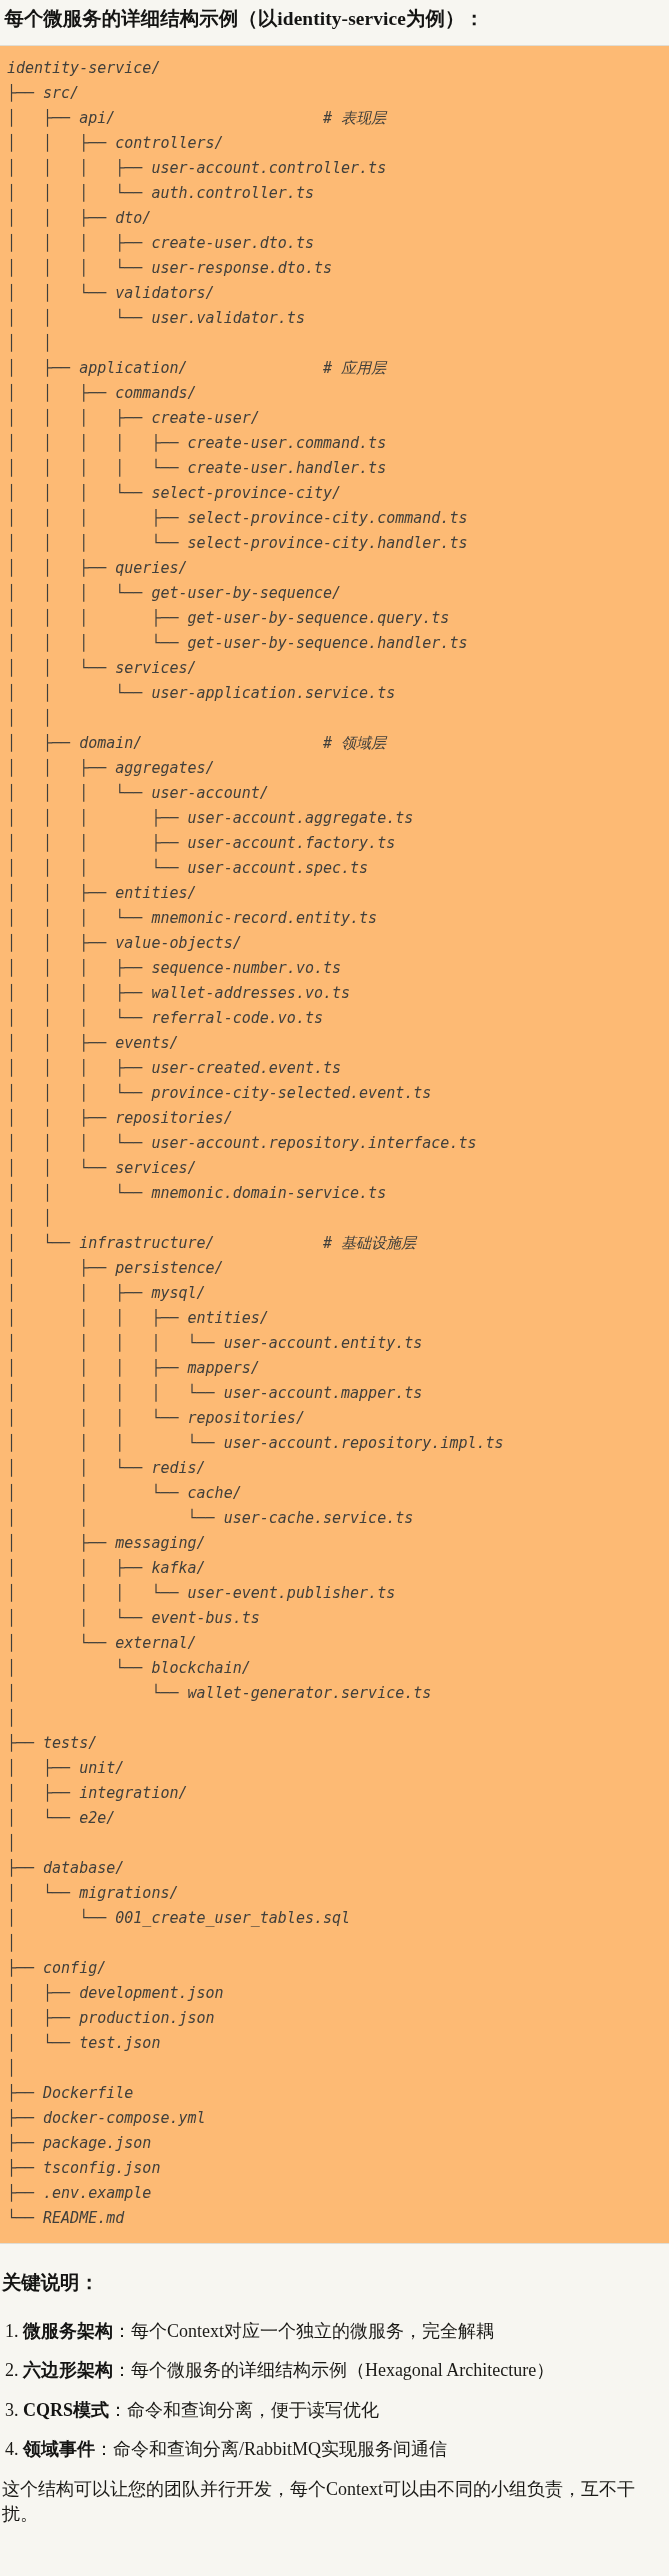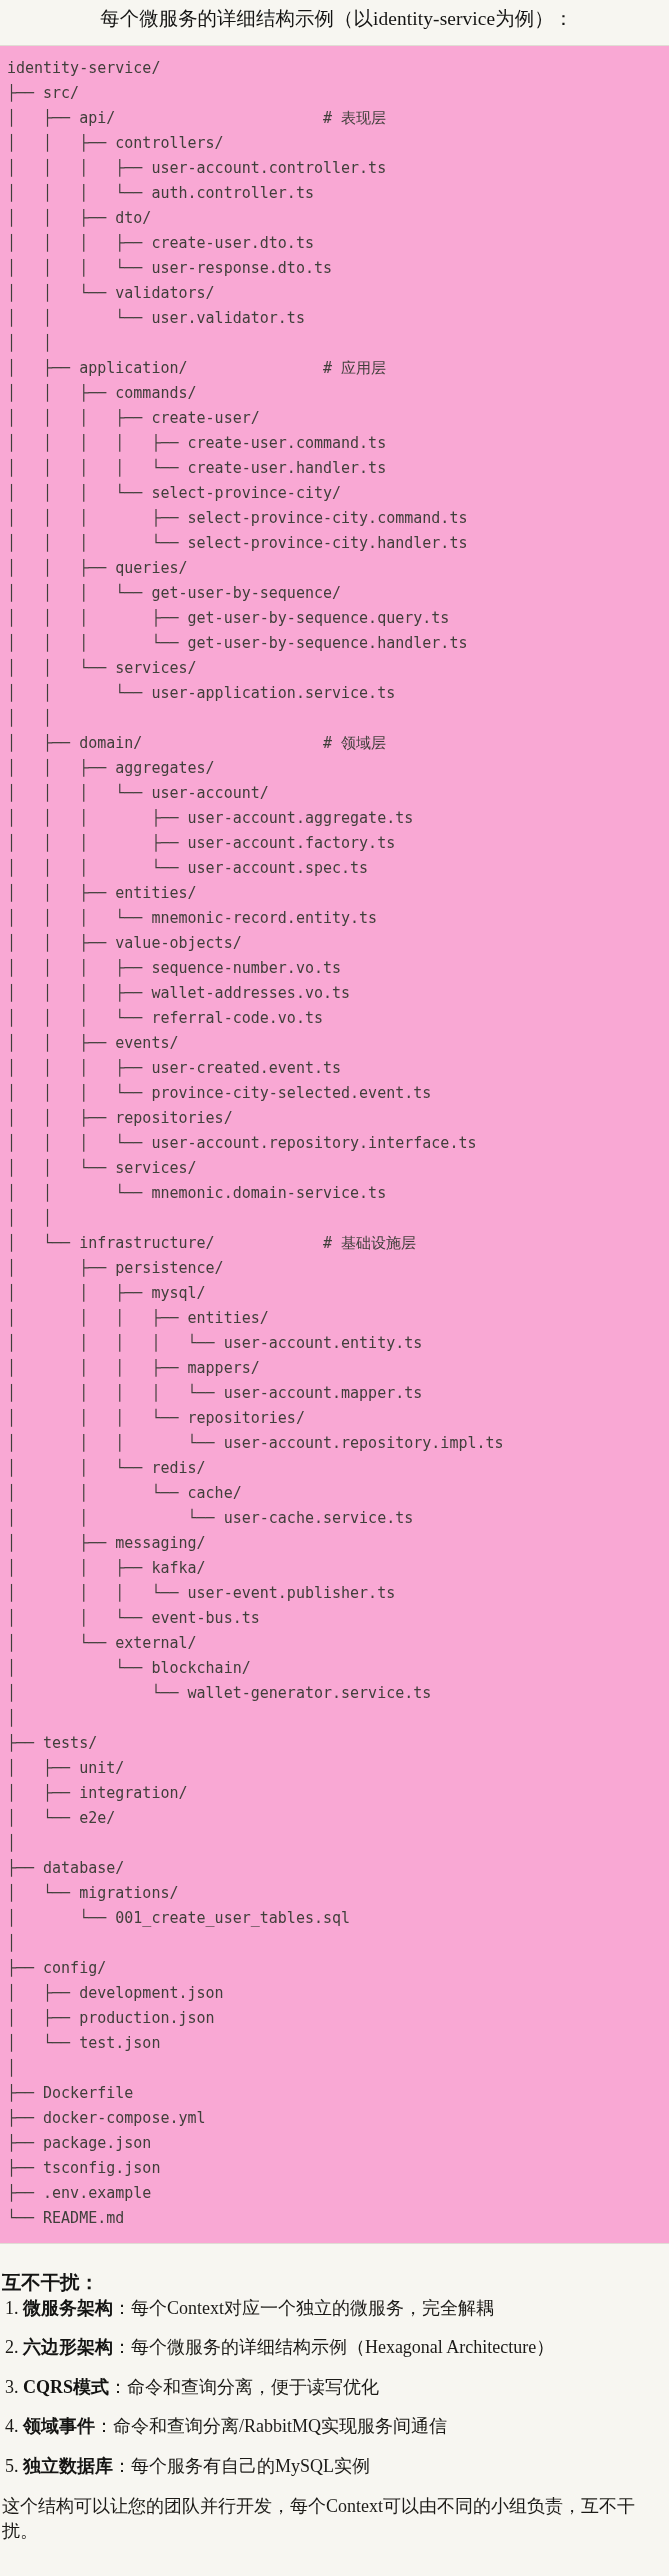--- a/index.html
+++ b/index.html
@@ -10,50 +10,50 @@
   .page {
     width: 669px;
     box-sizing: border-box;
     font-family: "Liberation Serif", serif;
     color: #1b1a17;
   }
   .doc-heading {
     margin: 5.6px 0 0 4.4px;
     font-size: 19.4px;
     line-height: 26px;
-    font-weight: 400;
+    font-weight: 700;
     color: #141413;
     letter-spacing: 0.1px;
-    text-align: center;
   }
   .code-block {
     margin-top: 13.8px;
-    background: #f9a8d4;
+    background: #fdba74;
     border-top: 0.6px solid #e0ddd4;
     border-bottom: 0.6px solid #e0ddd4;
     padding: 10px 6.3px 11.3px 6.9px;
     overflow: hidden;
+    font-style: italic;
   }
   .code-block pre {
     margin: 0;
     font-family: "DejaVu Sans Mono", monospace;
     font-size: 15px;
     line-height: 25px;
     color: #403f3b;
     white-space: pre;
   }
   .notes-heading {
     margin: 26px 0 0 1.9px;
     font-size: 19.4px;
     line-height: 26px;
     font-weight: 700;
     color: #141413;
   }
   .notes-list {
-    margin: 0 0 0 0;
+    margin: 23px 0 0 0;
     padding: 0;
     list-style: none;
   }
   .note-item {
     margin: 0 0 15.6px 5px;
     font-size: 18px;
     line-height: 24px;
     color: #1b1a17;
   }
   .note-num {
@@ -161,26 +161,25 @@
 │   └── test.json
 │
 ├── Dockerfile
 ├── docker-compose.yml
 ├── package.json
 ├── tsconfig.json
 ├── .env.example
 └── README.md</pre>
   </div>
 
-  <div class="notes-heading">互不干扰：</div>
+  <div class="notes-heading">关键说明：</div>
 
   <ol class="notes-list">
     <li class="note-item"><span class="note-num">1.</span><span class="note-term">微服务架构</span><span class="note-desc">：每个Context对应一个独立的微服务，完全解耦</span></li>
     <li class="note-item"><span class="note-num">2.</span><span class="note-term">六边形架构</span><span class="note-desc">：每个微服务的详细结构示例（Hexagonal Architecture）</span></li>
     <li class="note-item"><span class="note-num">3.</span><span class="note-term">CQRS模式</span><span class="note-desc">：命令和查询分离，便于读写优化</span></li>
     <li class="note-item"><span class="note-num">4.</span><span class="note-term">领域事件</span><span class="note-desc">：命令和查询分离/RabbitMQ实现服务间通信</span></li>
-    <li class="note-item"><span class="note-num">5.</span><span class="note-term">独立数据库</span><span class="note-desc">：每个服务有自己的MySQL实例</span></li>
   </ol>
 
   <p class="footer-paragraph">这个结构可以让您的团队并行开发，每个Context可以由不同的小组负责，互不干扰。</p>
 
 </div>
 
 
 </body></html>

